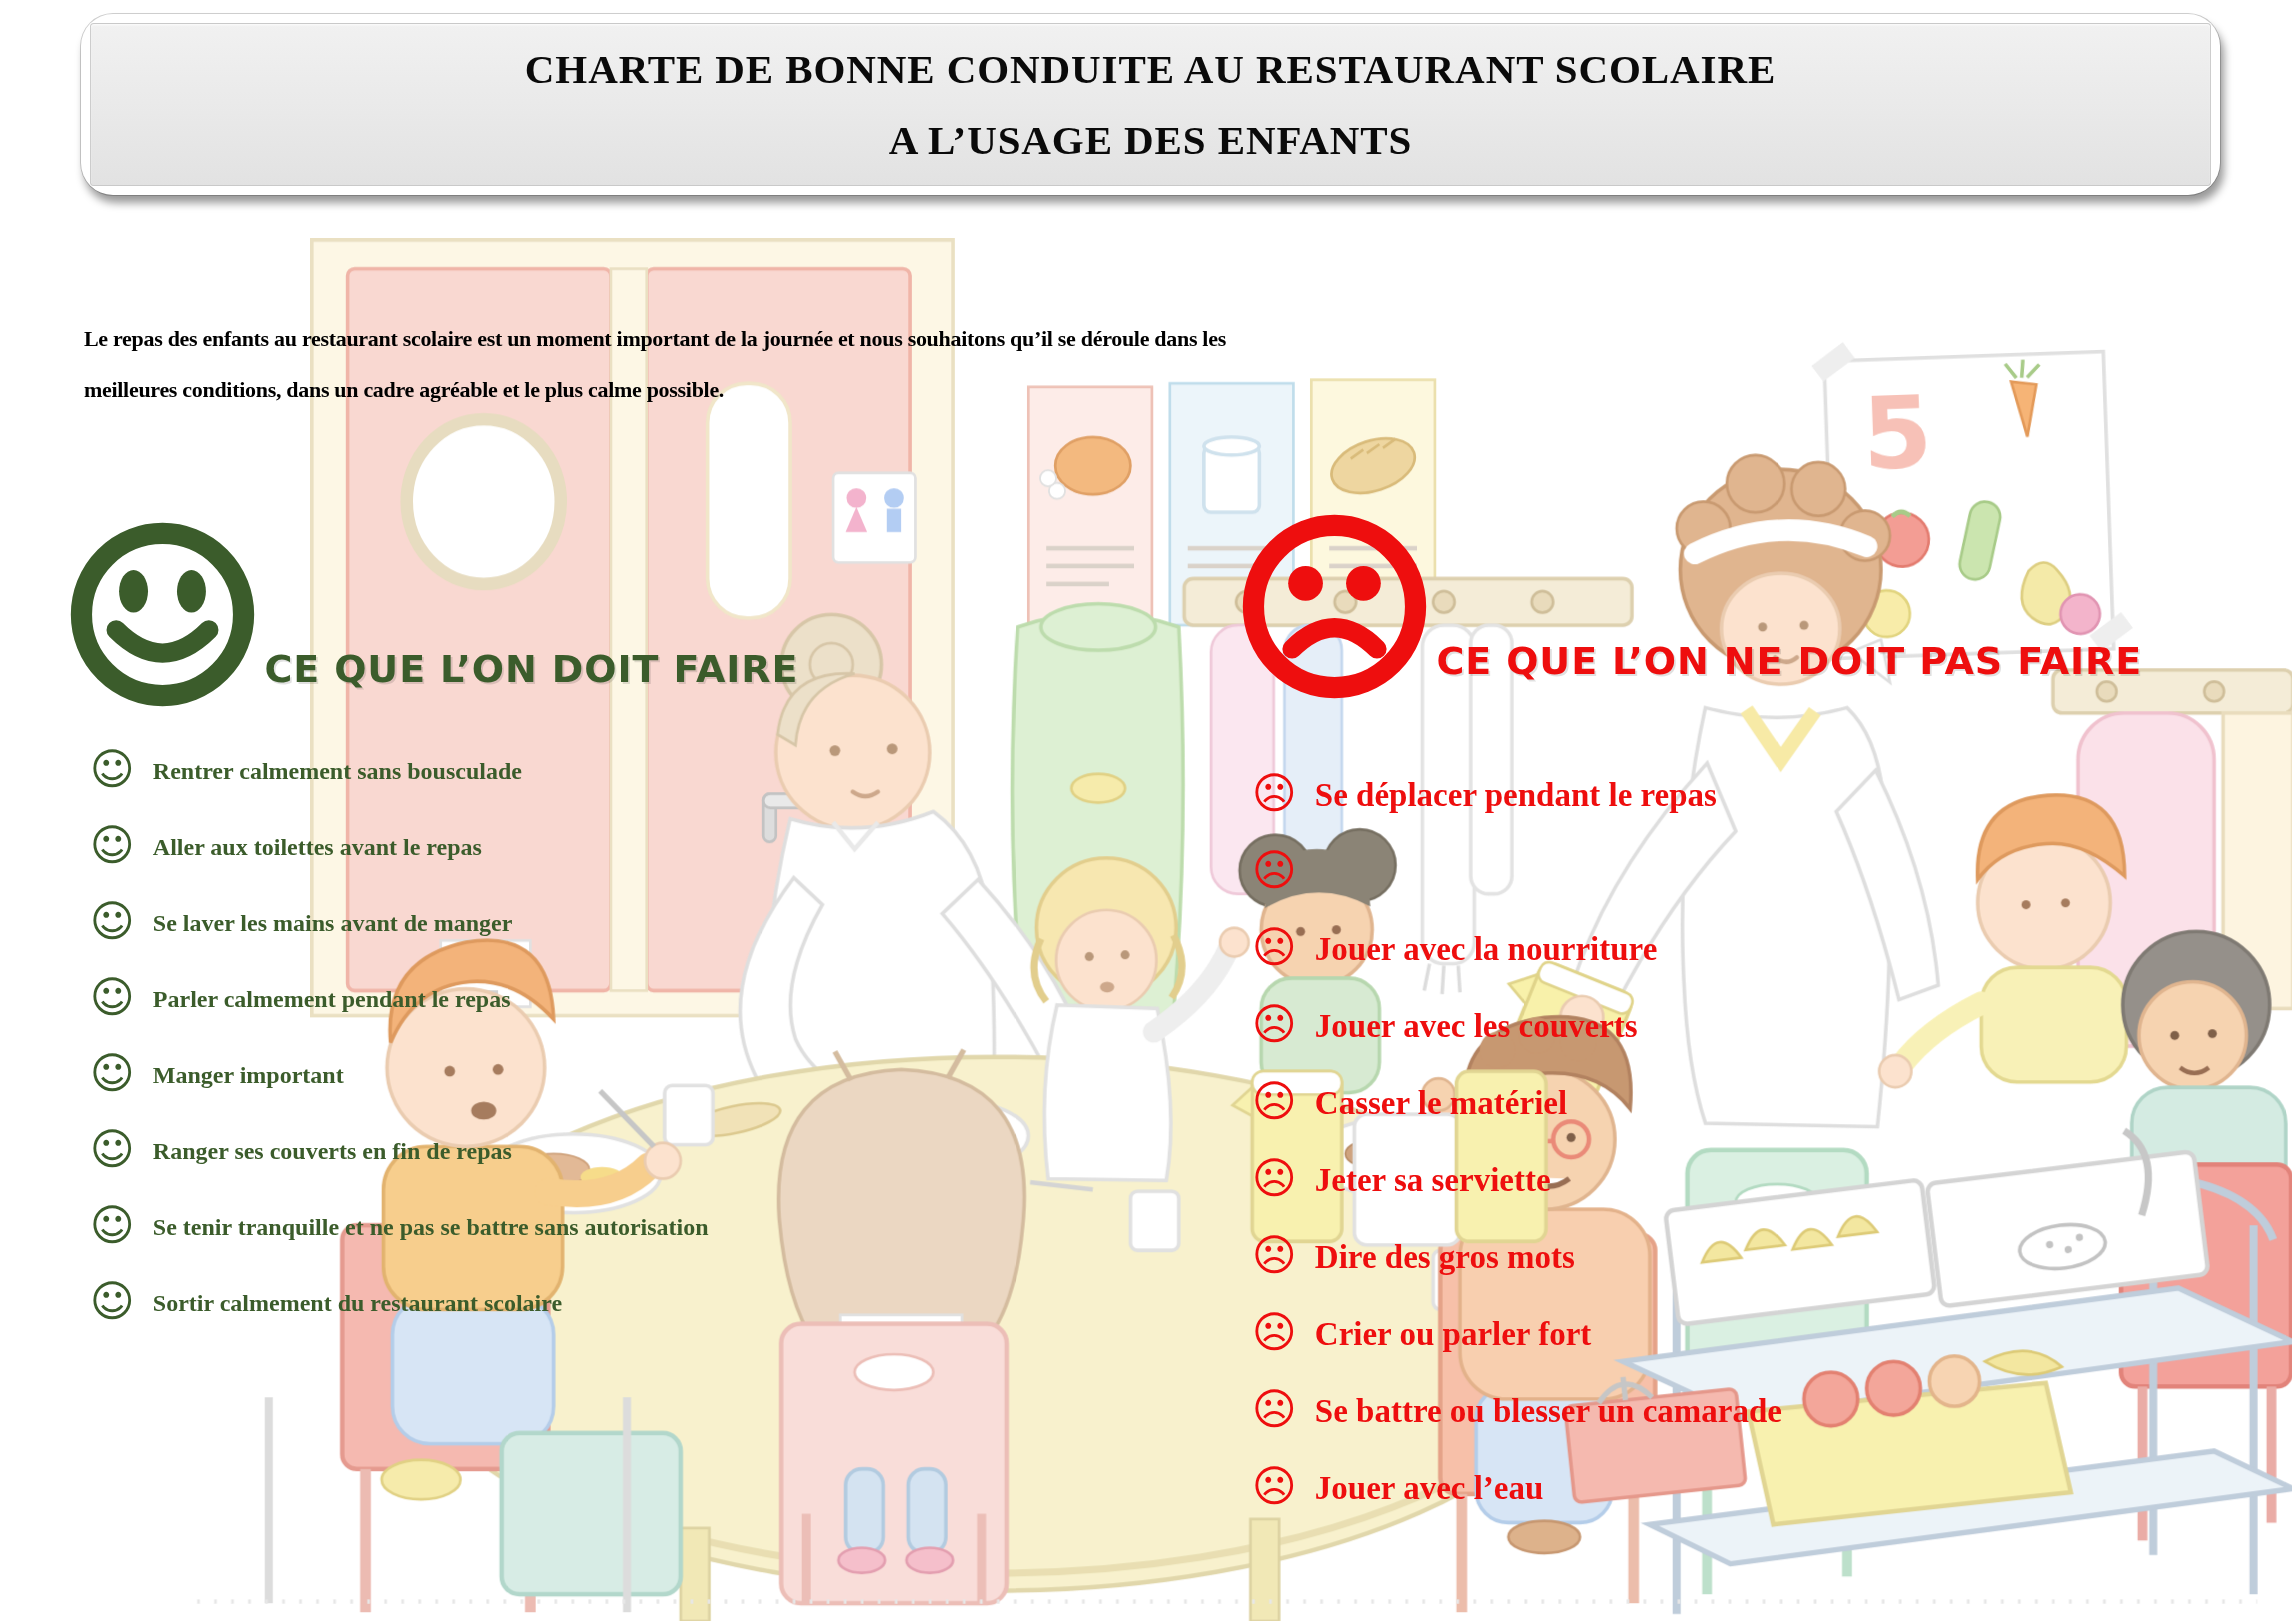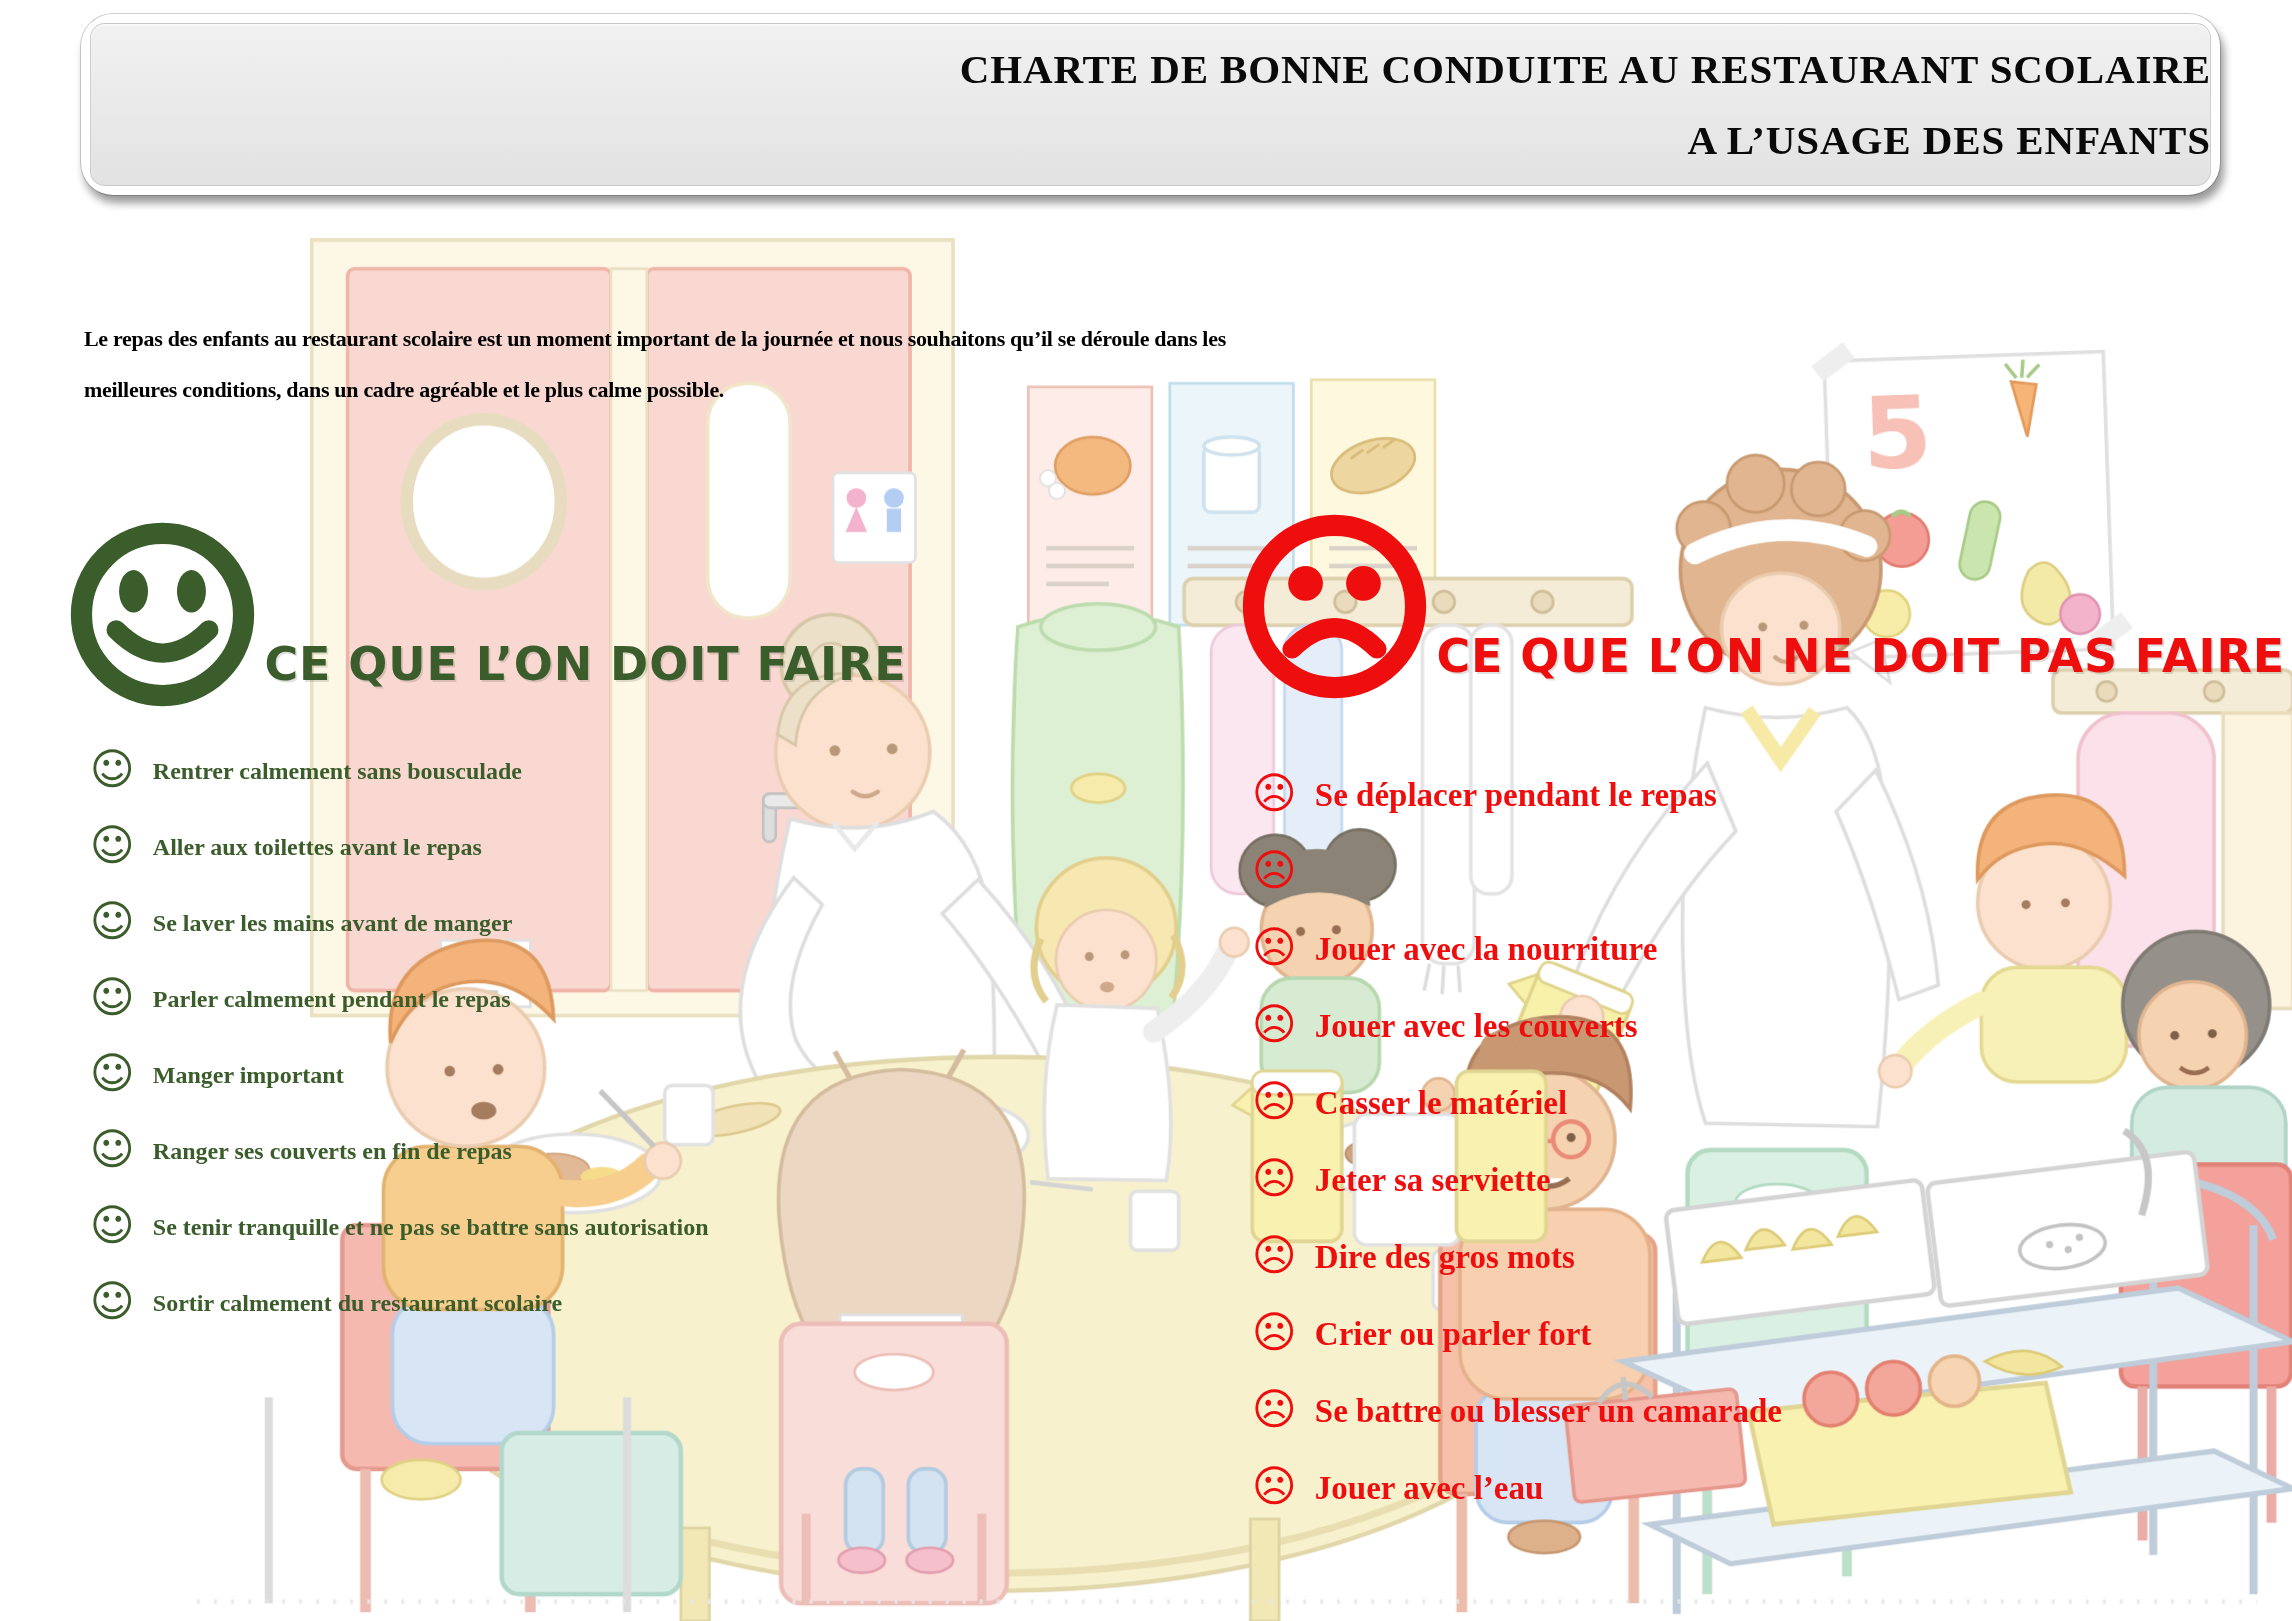--- a/index.html
+++ b/index.html
@@ -13,40 +13,40 @@
   .bg{position:absolute;left:0;top:0;z-index:0;}
   
   .title-box{
     position:absolute;left:81px;top:14.3px;width:2139px;height:181px;
     background:#ffffff;border-radius:32px;
     box-shadow:3.6px 8px 9px rgba(0,0,0,.40), 0 0 0 0.9px #cfcfcf;
     z-index:3;
   }
   .title-inner{
     position:absolute;left:9px;top:9px;right:9px;bottom:9px;
-    border-radius:15px;
+    border-radius:4px;
     background:linear-gradient(180deg,#f1f1f1 0%,#e9e9e9 55%,#e2e2e2 100%);
     box-shadow:inset 0 0 0 0.9px #c9c9c9, inset 0 1.8px 2.7px #ffffff;
-    display:flex;flex-direction:column;align-items:flex-end;justify-content:center;gap:23px;
+    display:flex;flex-direction:column;align-items:center;justify-content:center;gap:23px;
   }
   .title-line{
     font-weight:bold;color:#0a0a0a;font-size:41px;letter-spacing:0.9px;white-space:nowrap;
   }
   
   .intro{
     position:absolute;left:84px;top:313px;width:2194px;z-index:2;
     color:#000;font-weight:bold;font-size:22px;line-height:51px;letter-spacing:-0.3px;
   }
   .intro div{white-space:nowrap;}
   
   .col-header{position:absolute;display:flex;align-items:flex-end;z-index:2;}
   .col-header .face{width:193px;height:193px;flex:0 0 auto;}
   .header-text{
     font-family:"DejaVu Sans",sans-serif;font-weight:bold;
-    font-size:46px;letter-spacing:0.9px;white-space:nowrap;
+    font-size:38px;letter-spacing:0.9px;white-space:nowrap;
     padding-bottom:19.7px;padding-left:5.4px;
     text-shadow:1.8px 1.8px 0 rgba(0,0,0,.12);
   }
   .do-header{left:66px;top:518px;}
   .do-header .header-text{color:#3b5c2b;}
   .dont-header{left:1238px;top:510px;}
   .dont-header .header-text{color:#ee0e0e;}
   
   .rule-list{position:absolute;z-index:2;}
   .do-list{left:90px;top:733px;}

